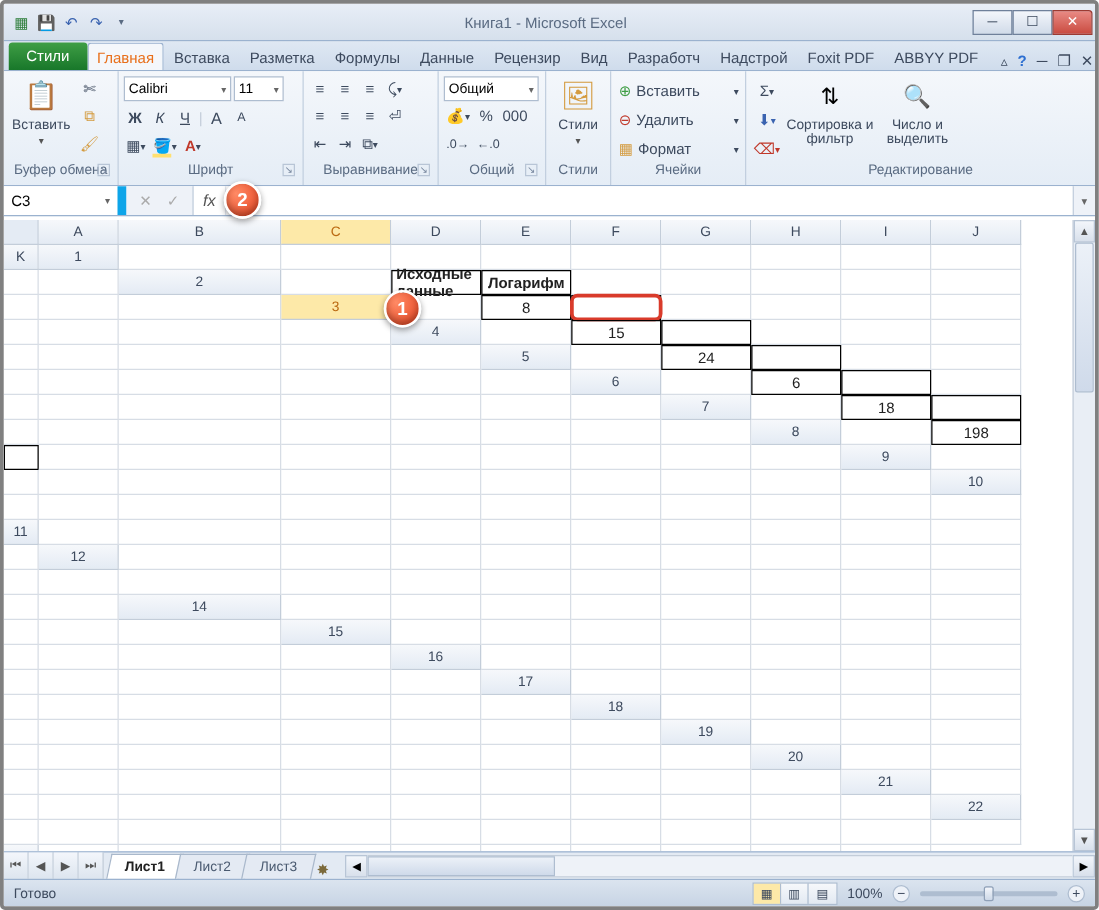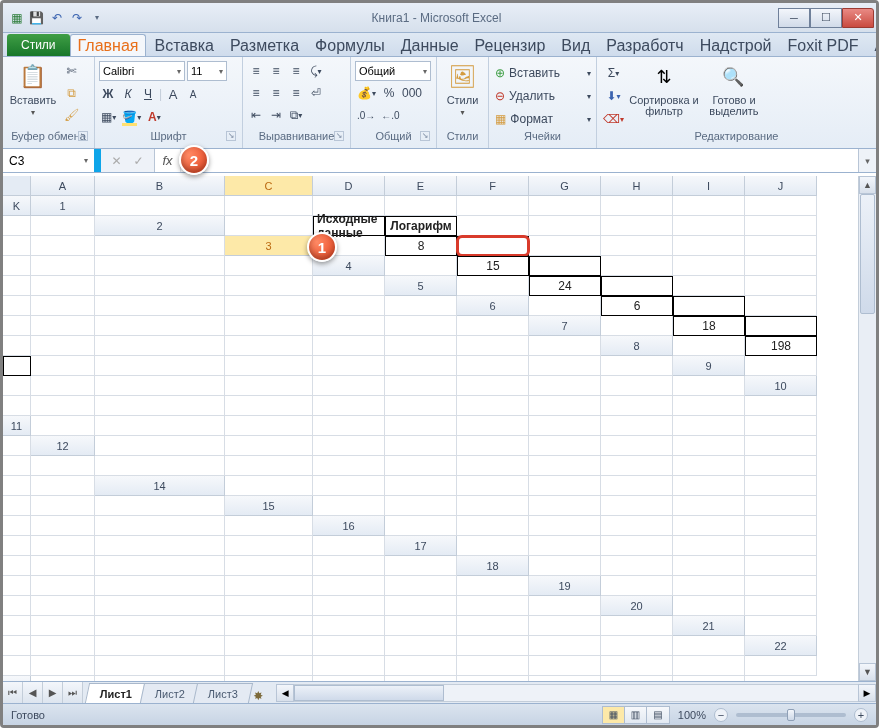--- a/index.html
+++ b/index.html
@@ -27,21 +27,21 @@
   .titlebar .left-icons{display:flex;gap:4px;align-items:center;padding:0 6px}
   .titlebar .title{position:absolute;left:0;right:6px;text-align:center;pointer-events:none;color:#5a6b82;font-size:12px}
   .win-btns{margin-left:auto;display:flex;padding-right:2px;gap:0}
   .win-btn{width:32px;height:20px;border:1px solid #6f809a;background:linear-gradient(#f3f6fb,#d1dbe9);display:flex;align-items:center;justify-content:center;font-size:11px;color:#3d4a5e}
   .win-btn.close{background:linear-gradient(#e98a84,#c94b40);color:#fff;border-color:#9b3a32;border-top-right-radius:3px}
   .qat-icon{width:16px;height:16px;display:flex;align-items:center;justify-content:center;font-size:12px;cursor:pointer}
 
   
   .tabrow{height:24px;background:linear-gradient(#dfe8f3,#cfdcec);display:flex;align-items:flex-end;padding-left:4px;border-bottom:1px solid #9bb2cf}
   .file-tab{height:22px;padding:0 14px;background:linear-gradient(#3f9e45,#18772a);color:#fff;font-size:12px;display:flex;align-items:center;border-top-left-radius:3px;border-top-right-radius:3px;cursor:pointer}
-  .tab{height:22px;padding:0 7px;font-size:16px;color:#3d4a5e;display:flex;align-items:center;cursor:pointer;border:1px solid transparent;border-bottom:none;white-space:nowrap}
+  .tab{height:22px;padding:0 7px;font-size:12px;color:#3d4a5e;display:flex;align-items:center;cursor:pointer;border:1px solid transparent;border-bottom:none;white-space:nowrap}
   .tab.active{background:#f4f7fb;border-color:#9bb2cf;border-top-left-radius:3px;border-top-right-radius:3px;color:#e86f1a}
   .tabrow .right-icons{margin-left:auto;display:flex;gap:8px;padding:0 10px;align-items:center;color:#3d4a5e}
 
   
   .ribbon{height:92px;background:linear-gradient(#f4f7fb,#e5edf6);border-bottom:1px solid #9bb2cf;display:flex}
   .group{border-right:1px solid #c2cfdf;display:flex;flex-direction:column;position:relative;padding:2px 4px 0 4px}
   .group-body{flex:1;display:flex;align-items:flex-start;gap:3px}
   .group-label{text-align:center;font-size:11px;color:#5a6b82;padding:1px 0 6px 0;position:relative}
   .group-label .dl{position:absolute;right:2px;top:2px;font-size:8px;color:#7a8aa1;border:1px solid #b8c5d6;width:10px;height:10px;line-height:8px;cursor:pointer}
   .big-btn{display:flex;flex-direction:column;align-items:center;justify-content:flex-start;width:52px;padding-top:2px;cursor:pointer;gap:2px}
@@ -293,21 +293,21 @@
         <div class="sbtn">Σ<span style="font-size:8px">▾</span></div>
         <div class="sbtn" style="color:#3a63b0">⬇<span style="font-size:8px">▾</span></div>
         <div class="sbtn" style="color:#c0392b">⌫<span style="font-size:8px">▾</span></div>
       </div>
       <div class="big-btn" style="width:70px">
         <div class="ico" style="font-size:18px">⇅</div>
         <div class="lbl">Сортировка и фильтр</div>
       </div>
       <div class="big-btn" style="width:64px">
         <div class="ico" style="font-size:18px">🔍</div>
-        <div class="lbl">Готово и выделить</div>
+        <div class="lbl">Число и выделить</div>
       </div>
     </div>
     <div class="group-label">Редактирование</div>
   </div>
 </div>
 
 <div class="fbar">
   <div class="namebox">
     <span>C3</span>
     <span class="arr">▾</span>

